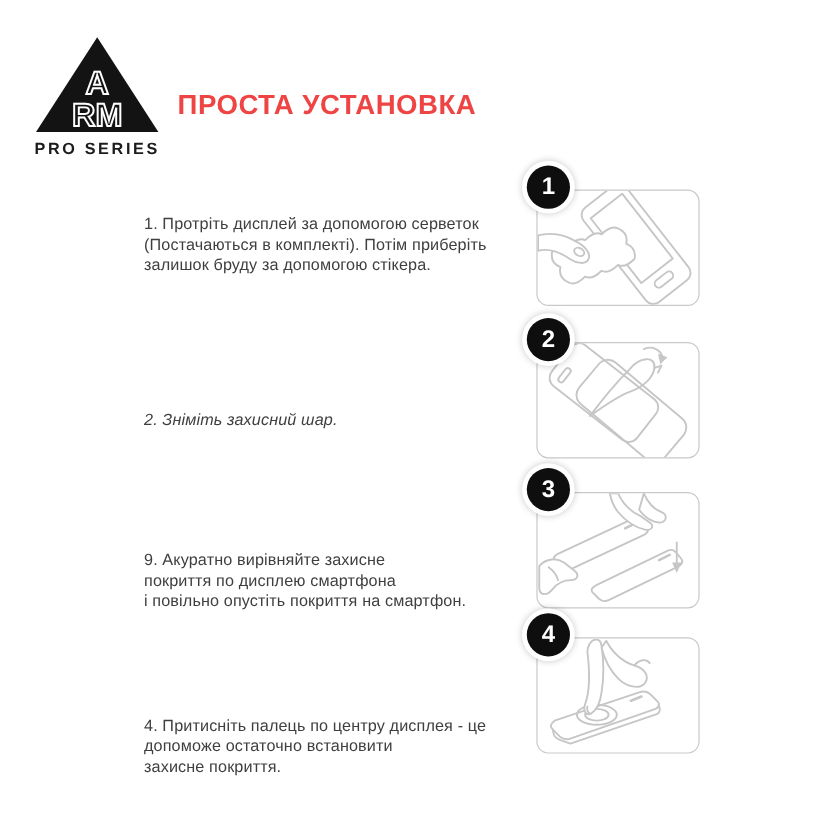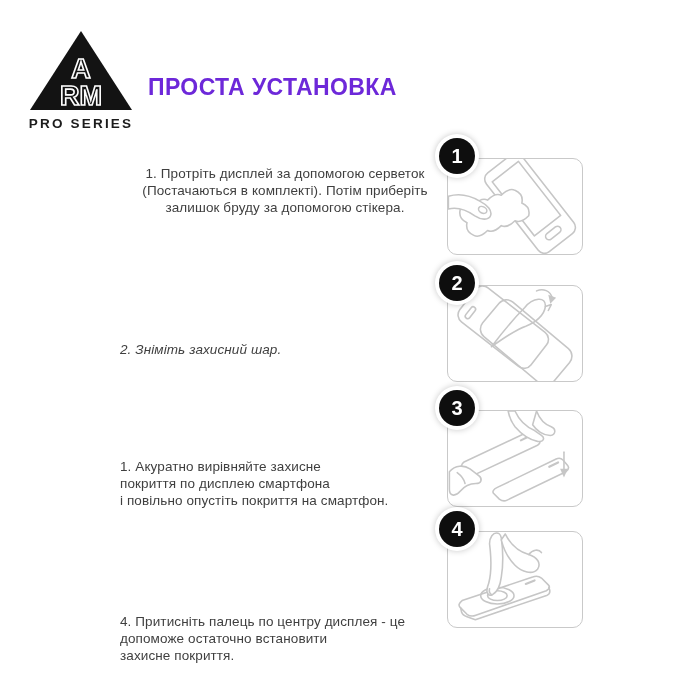--- a/index.html
+++ b/index.html
@@ -1,23 +1,23 @@
 <!DOCTYPE html>
 <html><head>
 <meta charset="utf-8">
 <style>
   html,body{margin:0;padding:0;background:#fff;}
   .page{position:relative;width:700px;height:700px;background:#ffffff;overflow:hidden;
         font-family:"Liberation Sans", sans-serif;}
   .logo{position:absolute;left:27px;top:26px;width:108px;height:106px;}
   .title{position:absolute;left:148px;top:74px;font-size:23px;font-weight:bold;
-         color:#6d28d9;letter-spacing:0.4px;}
+         color:#ef4444;letter-spacing:0.4px;}
   .step-text{position:absolute;left:120px;width:330px;font-size:13.5px;line-height:16.9px;
              color:#3f3f3f;white-space:pre-line;letter-spacing:0.1px;}
-  .t1{top:166px;text-align:center;} .t2{top:342px;font-style:italic;} .t3{top:459px;} .t4{top:614px;}
+  .t1{top:179px;} .t2{top:342px;font-style:italic;} .t3{top:459px;} .t4{top:597px;}
   .fig{position:absolute;left:447px;width:136px;height:97px;border:1.5px solid #c9c9c9;
        border-radius:10px;box-sizing:border-box;background:#fff;}
   .f1{top:158px;} .f2{top:285px;} .f3{top:410px;} .f4{top:531px;}
   .badge{position:absolute;left:-9px;top:-21px;width:36px;height:36px;border-radius:50%;
          background:#0e0e0e;color:#ffffff;display:flex;align-items:center;justify-content:center;
          font-size:20px;font-weight:bold;z-index:2;
          box-shadow:0 0 0 4px #ffffff, 0 0 6px 4px rgba(0,0,0,0.22);}
   .art{position:absolute;left:0;top:0;width:100%;height:100%;}
   .ln{fill:none;stroke:#c6c6c6;stroke-width:1.6;stroke-linecap:round;stroke-linejoin:round;}
   .wh{fill:#ffffff;stroke:#c6c6c6;stroke-width:1.6;stroke-linecap:round;stroke-linejoin:round;}
@@ -35,21 +35,21 @@
     <text x="54" y="79" text-anchor="middle" font-family="Liberation Sans, sans-serif" font-size="27" font-weight="bold" fill="none" stroke="#ffffff" stroke-width="1.6">RM</text>
     <text x="54" y="102" text-anchor="middle" font-family="Liberation Sans, sans-serif" font-size="13.5" font-weight="bold" fill="#1c1c1c" letter-spacing="2.2">PRO SERIES</text>
   </svg>
 
   <div class="title">ПРОСТА УСТАНОВКА</div>
 
   <div class="step-text t1">1. Протріть дисплей за допомогою серветок
 (Постачаються в комплекті). Потім приберіть
 залишок бруду за допомогою стікера.</div>
   <div class="step-text t2">2. Зніміть захисний шар.</div>
-  <div class="step-text t3">1. Акуратно вирівняйте захисне
+  <div class="step-text t3">9. Акуратно вирівняйте захисне
 покриття по дисплею смартфона
 і повільно опустіть покриття на смартфон.</div>
   <div class="step-text t4">4. Притисніть палець по центру дисплея - це
 допоможе остаточно встановити
 захисне покриття.</div>
 
   <div class="fig f1">
     <div class="badge">1</div>
     <svg class="art" viewBox="0 0 136 97">
       <g class="ln" transform="rotate(-38 84 46)">

